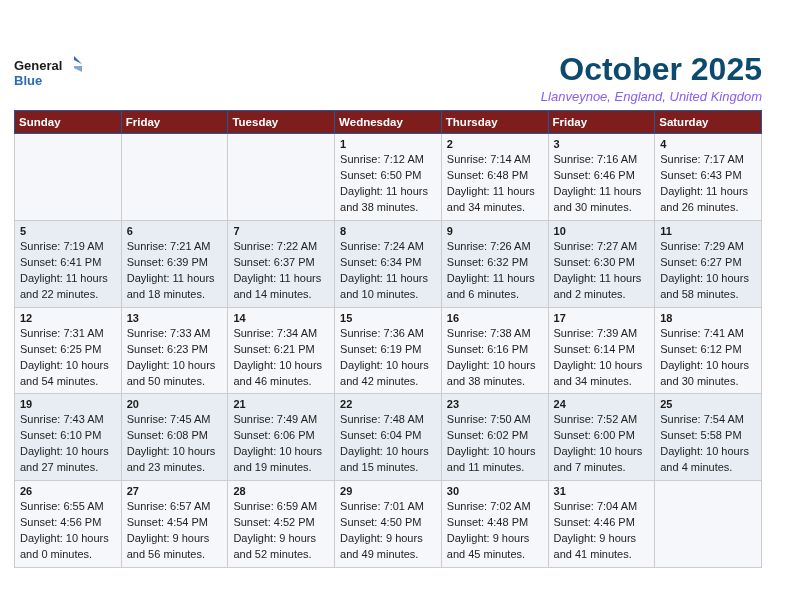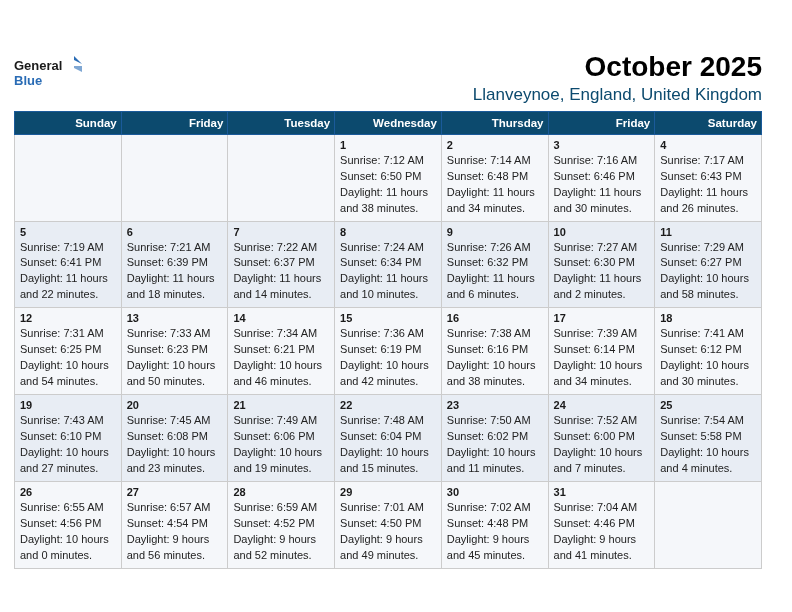--- a/index.html
+++ b/index.html
@@ -25,42 +25,43 @@
     }
     .logo {
       display: flex;
       align-items: center;
       gap: 4px;
     }
     .title-block {
       text-align: right;
     }
     .month-title {
-      font-size: 28px;
+      font-size: 32px;
       font-weight: bold;
-      color: #000000;
+      color: #0c4a6e;
       line-height: 1.1;
     }
     .location {
-      font-size: 17px;
-      color: #0c4a6e;
+      font-size: 13px;
+      color: #8b5cf6;
       margin-top: 2px;
+      font-style: italic;
     }
     table {
       width: 100%;
       border-collapse: collapse;
       table-layout: fixed;
     }
     thead tr th {
-      background: #0c4a6e;
+      background: #7f1d1d;
       color: #fff;
       font-size: 11.5px;
       font-weight: bold;
       padding: 5px 4px;
-      text-align: right;
+      text-align: left;
       border: 1px solid #1a5a9a;
     }
     tbody tr td {
       border: 1px solid #ccc;
       vertical-align: top;
       padding: 4px 5px;
       font-size: 9.5px;
       color: #222;
       height: 82px;
       background: #fff;

